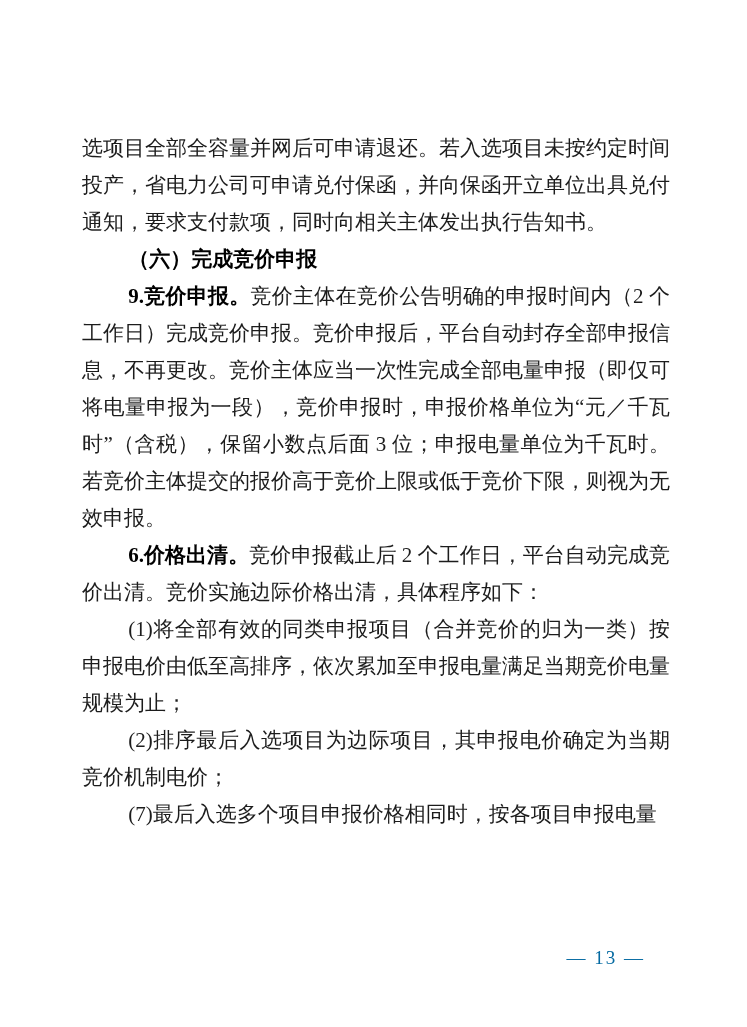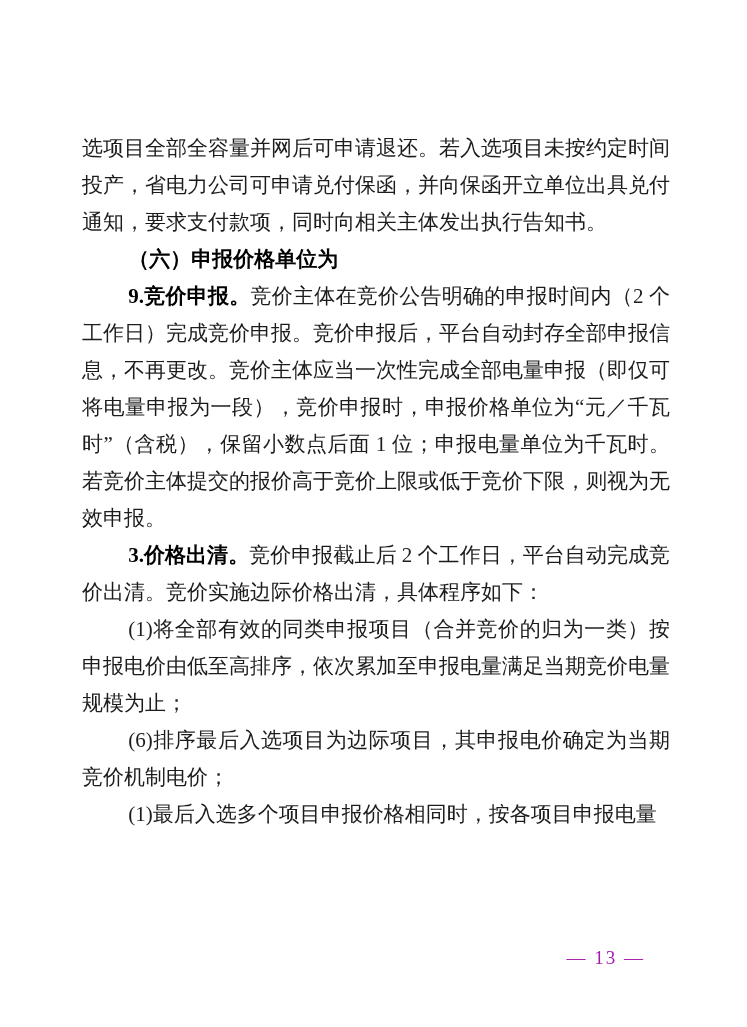--- a/index.html
+++ b/index.html
@@ -28,32 +28,32 @@
   }
   .para.indent { text-indent: 2.2em; }
   .run { font-weight: 400; }
   .run.bold { font-weight: 700; color: #000000; }
   .footer {
     position: absolute;
     top: 946px;
     right: 102px;
     font-size: 19px;
     line-height: 24px;
-    color: #a21caf;
+    color: #0369a1;
     letter-spacing: 2px;
     font-family: "Liberation Serif", serif;
   }
 </style>
 </head>
 <body>
 
 <div class="page">
   <div class="doc-body">
       <p class="para"><span class="run">选项目全部全容量并网后可申请退还。若入选项目未按约定时间投产，省电力公司可申请兑付保函，并向保函开立单位出具兑付通知，要求支付款项，同时向相关主体发出执行告知书。</span></p>
-      <p class="para indent"><span class="run bold">（六）申报价格单位为</span></p>
-      <p class="para indent"><span class="run bold">9.竞价申报。</span><span class="run">竞价主体在竞价公告明确的申报时间内（2 个工作日）完成竞价申报。竞价申报后，平台自动封存全部申报信息，不再更改。竞价主体应当一次性完成全部电量申报（即仅可将电量申报为一段），竞价申报时，申报价格单位为“元／千瓦时”（含税），保留小数点后面 1 位；申报电量单位为千瓦时。若竞价主体提交的报价高于竞价上限或低于竞价下限，则视为无效申报。</span></p>
-      <p class="para indent"><span class="run bold">3.价格出清。</span><span class="run">竞价申报截止后 2 个工作日，平台自动完成竞价出清。竞价实施边际价格出清，具体程序如下：</span></p>
+      <p class="para indent"><span class="run bold">（六）完成竞价申报</span></p>
+      <p class="para indent"><span class="run bold">9.竞价申报。</span><span class="run">竞价主体在竞价公告明确的申报时间内（2 个工作日）完成竞价申报。竞价申报后，平台自动封存全部申报信息，不再更改。竞价主体应当一次性完成全部电量申报（即仅可将电量申报为一段），竞价申报时，申报价格单位为“元／千瓦时”（含税），保留小数点后面 3 位；申报电量单位为千瓦时。若竞价主体提交的报价高于竞价上限或低于竞价下限，则视为无效申报。</span></p>
+      <p class="para indent"><span class="run bold">6.价格出清。</span><span class="run">竞价申报截止后 2 个工作日，平台自动完成竞价出清。竞价实施边际价格出清，具体程序如下：</span></p>
       <p class="para indent"><span class="run">(1)将全部有效的同类申报项目（合并竞价的归为一类）按申报电价由低至高排序，依次累加至申报电量满足当期竞价电量规模为止；</span></p>
-      <p class="para indent"><span class="run">(6)排序最后入选项目为边际项目，其申报电价确定为当期竞价机制电价；</span></p>
-      <p class="para indent"><span class="run">(1)最后入选多个项目申报价格相同时，按各项目申报电量</span></p>
+      <p class="para indent"><span class="run">(2)排序最后入选项目为边际项目，其申报电价确定为当期竞价机制电价；</span></p>
+      <p class="para indent"><span class="run">(7)最后入选多个项目申报价格相同时，按各项目申报电量</span></p>
     </div>
   <div class="footer">— 13 —</div>
 </div>
 
 </body></html>

